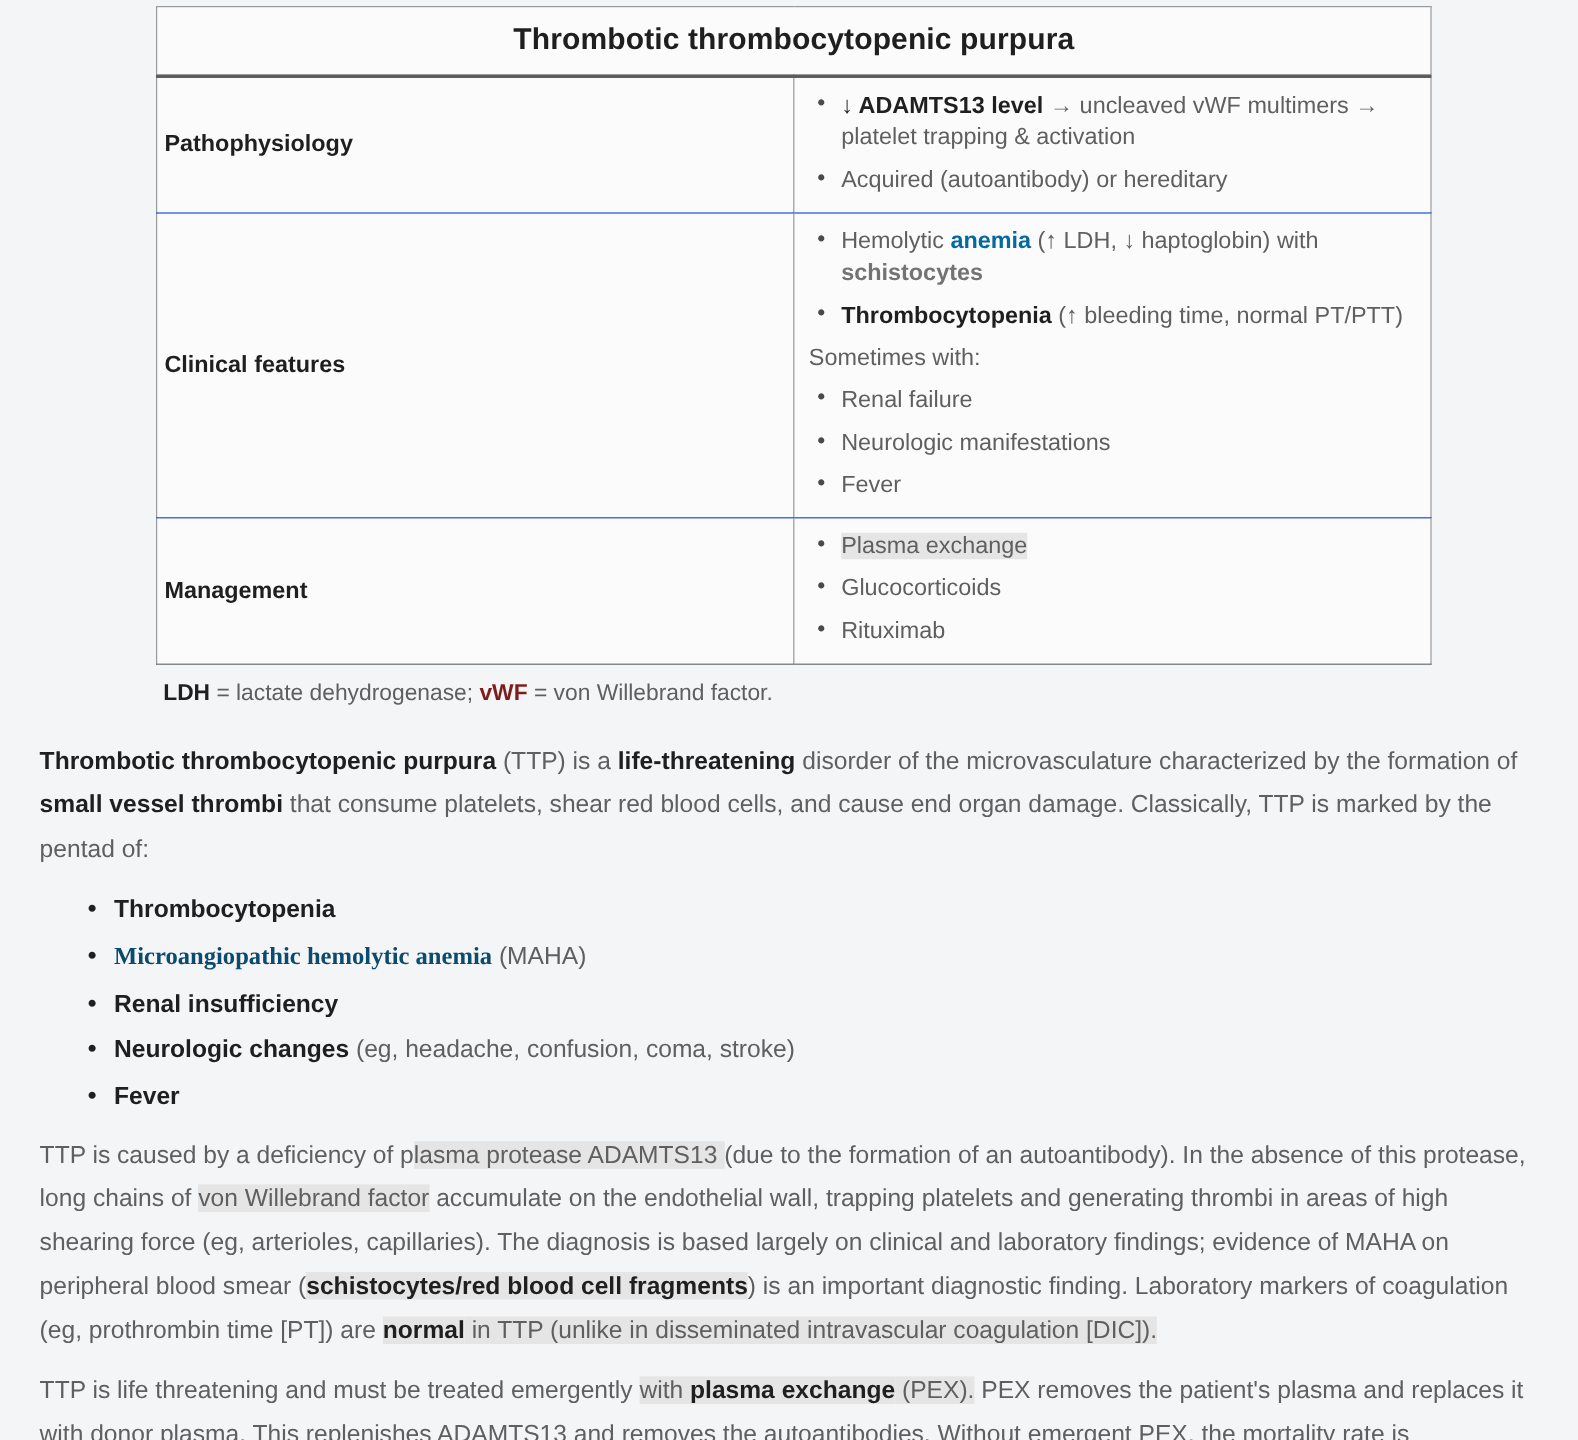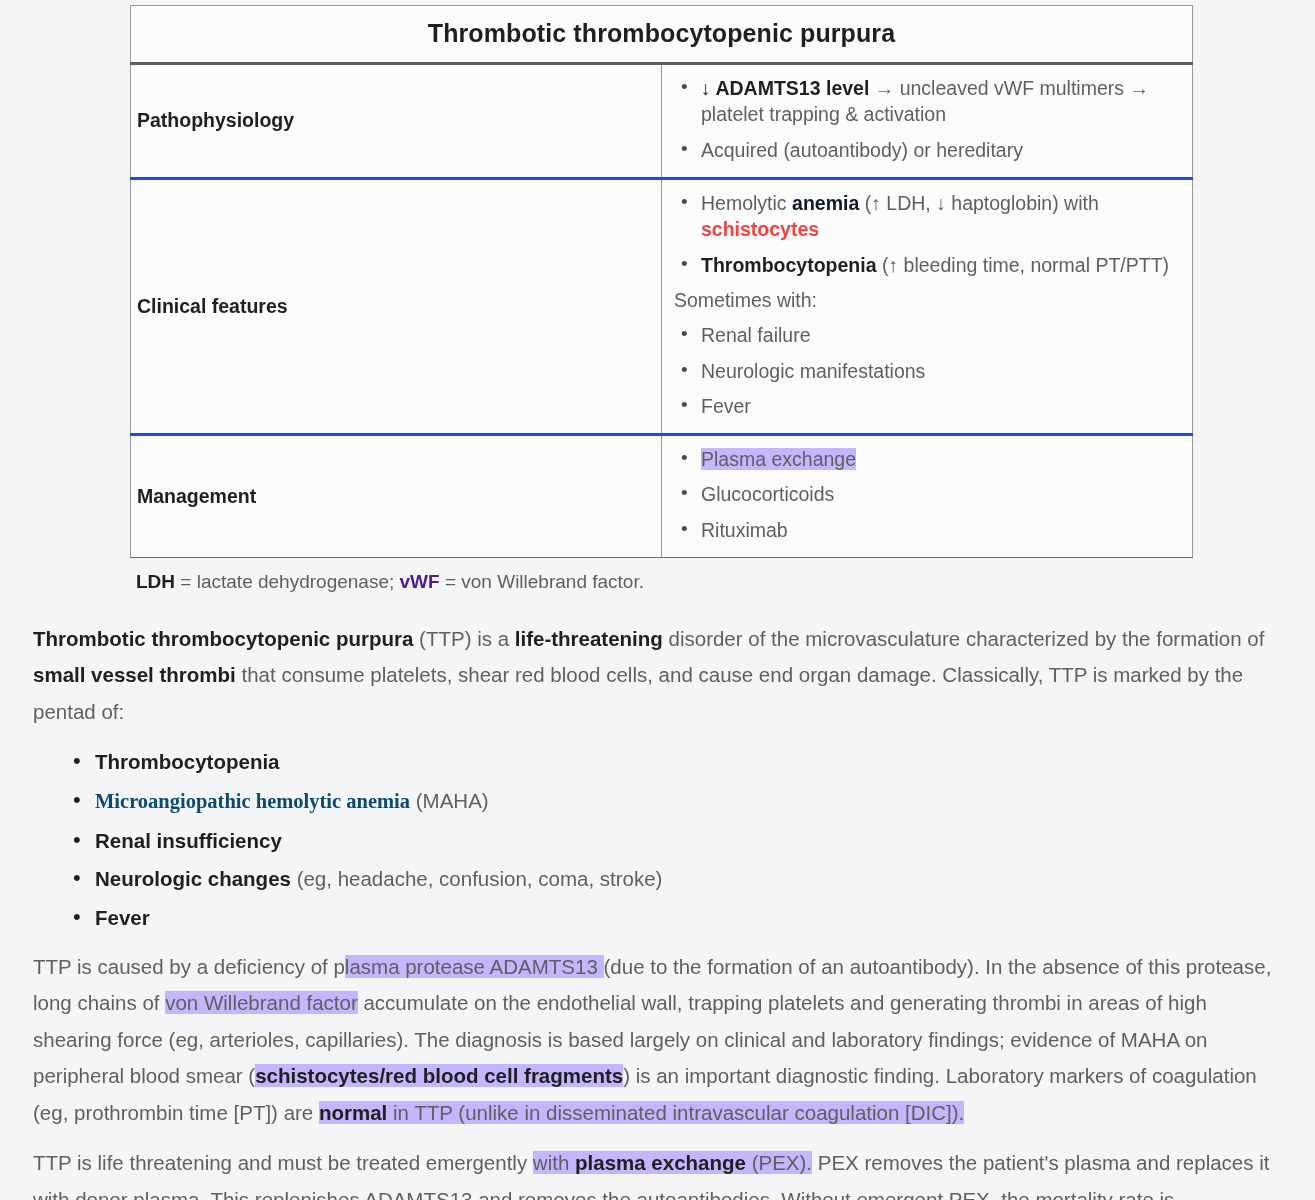--- a/index.html
+++ b/index.html
@@ -42,21 +42,21 @@
   table.fact-table th.title-cell {
     border-bottom: 3px solid #5d5d5d;
     text-align: center;
     font-size: 25px;
     font-weight: bold;
     color: #1f1f1f;
     padding: 13px 8px 14px 8px;
     letter-spacing: 0.1px;
   }
   table.fact-table tr.section-row > td {
-    border-bottom: 3px solid #1d4ed8;
+    border-bottom: 1px solid #1d4ed8;
   }
   table.fact-table tr.section-row.last > td {
     border-bottom: 1px solid #6f6f6f;
   }
   td.label-cell {
     width: 198px;
     text-align: left;
     font-weight: bold;
     font-size: 19.5px;
     color: #1f1f1f;
@@ -87,21 +87,21 @@
     left: 7px;
     top: -1px;
     color: #4a4a4a;
     font-size: 19px;
   }
   ul.cell-list > li.nobullet {
     padding-left: 0;
   }
 
   .hl {
-    background: #c4b5fd;
+    background: #e5e5e5;
     color: inherit;
   }
 
   
   .footnote {
     margin: 12px 0 0 136px;
     font-size: 19px;
     color: #5f5f5f;
     line-height: 1.3;
   }
@@ -161,21 +161,21 @@
               <ul class="cell-list">
                 <li class="bullet"><span style="font-weight: bold; color: rgb(31, 31, 31);">↓ </span><span style="font-weight: bold; color: rgb(31, 31, 31);">ADAMTS13 level</span><span> → uncleaved vWF multimers → platelet trapping &amp; activation</span></li>
                 <li class="bullet"><span>Acquired (autoantibody) or hereditary</span></li>
               </ul>
             </td>
           </tr>
           <tr class="section-row">
             <td class="label-cell">Clinical features</td>
             <td class="content-cell">
               <ul class="cell-list">
-                <li class="bullet"><span>Hemolytic </span><span style="font-weight: bold; color: #0f172a;">anemia</span><span> (↑ LDH, ↓ haptoglobin) with </span><span style="font-weight: bold; color: #ef4444;">schistocytes</span></li>
+                <li class="bullet"><span>Hemolytic </span><span style="font-weight: bold; color: #0369a1;">anemia</span><span> (↑ LDH, ↓ haptoglobin) with </span><span style="font-weight: bold; color: #737373;">schistocytes</span></li>
                 <li class="bullet"><span style="font-weight: bold; color: rgb(31, 31, 31);">Thrombocytopenia</span><span> (↑ bleeding time, normal PT/PTT)</span></li>
                 <li class="nobullet"><span>Sometimes with:</span></li>
                 <li class="bullet"><span>Renal failure</span></li>
                 <li class="bullet"><span>Neurologic manifestations</span></li>
                 <li class="bullet"><span>Fever</span></li>
               </ul>
             </td>
           </tr>
           <tr class="section-row last">
             <td class="label-cell">Management</td>
@@ -184,21 +184,21 @@
                 <li class="bullet"><span class="hl">Plasma exchange</span></li>
                 <li class="bullet"><span>Glucocorticoids</span></li>
                 <li class="bullet"><span>Rituximab</span></li>
               </ul>
             </td>
           </tr>
         </tbody>
     </table>
   </div>
 
-  <div class="footnote" id="footnote"><span style="font-weight: bold; color: rgb(31, 31, 31);">LDH</span><span> = lactate dehydrogenase; </span><span style="font-weight: bold; color: #4c1d95; text-align: center;">vWF</span><span> = von Willebrand factor.</span></div>
+  <div class="footnote" id="footnote"><span style="font-weight: bold; color: rgb(31, 31, 31);">LDH</span><span> = lactate dehydrogenase; </span><span style="font-weight: bold; color: #7f1d1d; text-align: center;">vWF</span><span> = von Willebrand factor.</span></div>
 
   <div class="body-copy">
     <p id="para1" class="tight"><span style="font-weight: bold; color: rgb(31, 31, 31);">Thrombotic thrombocytopenic purpura</span><span> (TTP) is a </span><span style="font-weight: bold; color: rgb(31, 31, 31);">life-threatening</span><span> disorder of the microvasculature characterized by the formation of </span><span style="font-weight: bold; color: rgb(31, 31, 31);">small vessel thrombi</span><span> that consume platelets, shear red blood cells, and cause end organ damage.  Classically, TTP is marked by the pentad of:</span></p>
 
     <ul class="pentad" id="pentad-list">
         <li><span style="font-weight: bold; color: rgb(31, 31, 31);">Thrombocytopenia</span></li>
         <li><span style="font-weight: bold; color: #0c4a6e; font-family: Liberation Serif, serif;">Microangiopathic hemolytic anemia</span><span> (MAHA)</span></li>
         <li><span style="font-weight: bold; color: rgb(31, 31, 31);">Renal insufficiency</span></li>
         <li><span style="font-weight: bold; color: rgb(31, 31, 31); text-align: right;">Neurologic changes</span><span> (eg, headache, confusion, coma, stroke)</span></li>
         <li><span style="font-weight: bold; color: rgb(31, 31, 31);">Fever</span></li>

